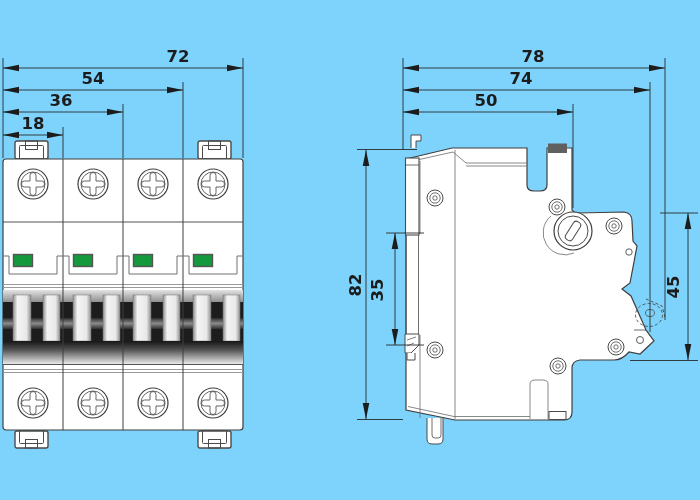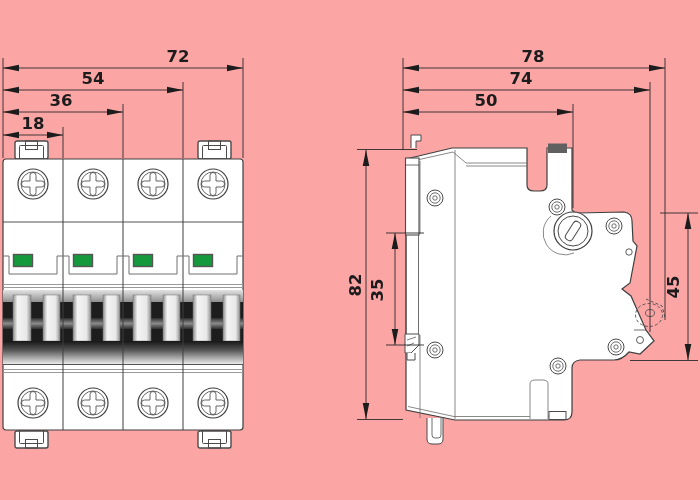--- a/index.html
+++ b/index.html
@@ -1,16 +1,16 @@
 <!DOCTYPE html>
 <html><head>
 <meta charset="utf-8">
 <style>
   html,body{margin:0;padding:0;background:#fff;}
-  #canvas{position:relative;width:700px;height:500px;background:#fca5a5;overflow:hidden;
+  #canvas{position:relative;width:700px;height:500px;background:#7dd3fc;overflow:hidden;
           font-family:"DejaVu Sans","Liberation Sans",sans-serif;}
   svg{display:block;}
   .dim-label{font-family:"DejaVu Sans","Liberation Sans",sans-serif;font-size:16.5px;font-weight:bold;fill:#1c1c1c;}
   .outline{stroke:#3f3f3f;stroke-width:1.2;fill:#ffffff;}
   .inner{stroke:#6a6a6a;stroke-width:0.8;fill:none;}
   .dimline{stroke:#2a2a2a;stroke-width:0.9;fill:none;}
   .arrow{fill:#1c1c1c;stroke:none;}
   .thin{stroke:#9a9a9a;stroke-width:1;fill:none;}
 </style>
 </head>

